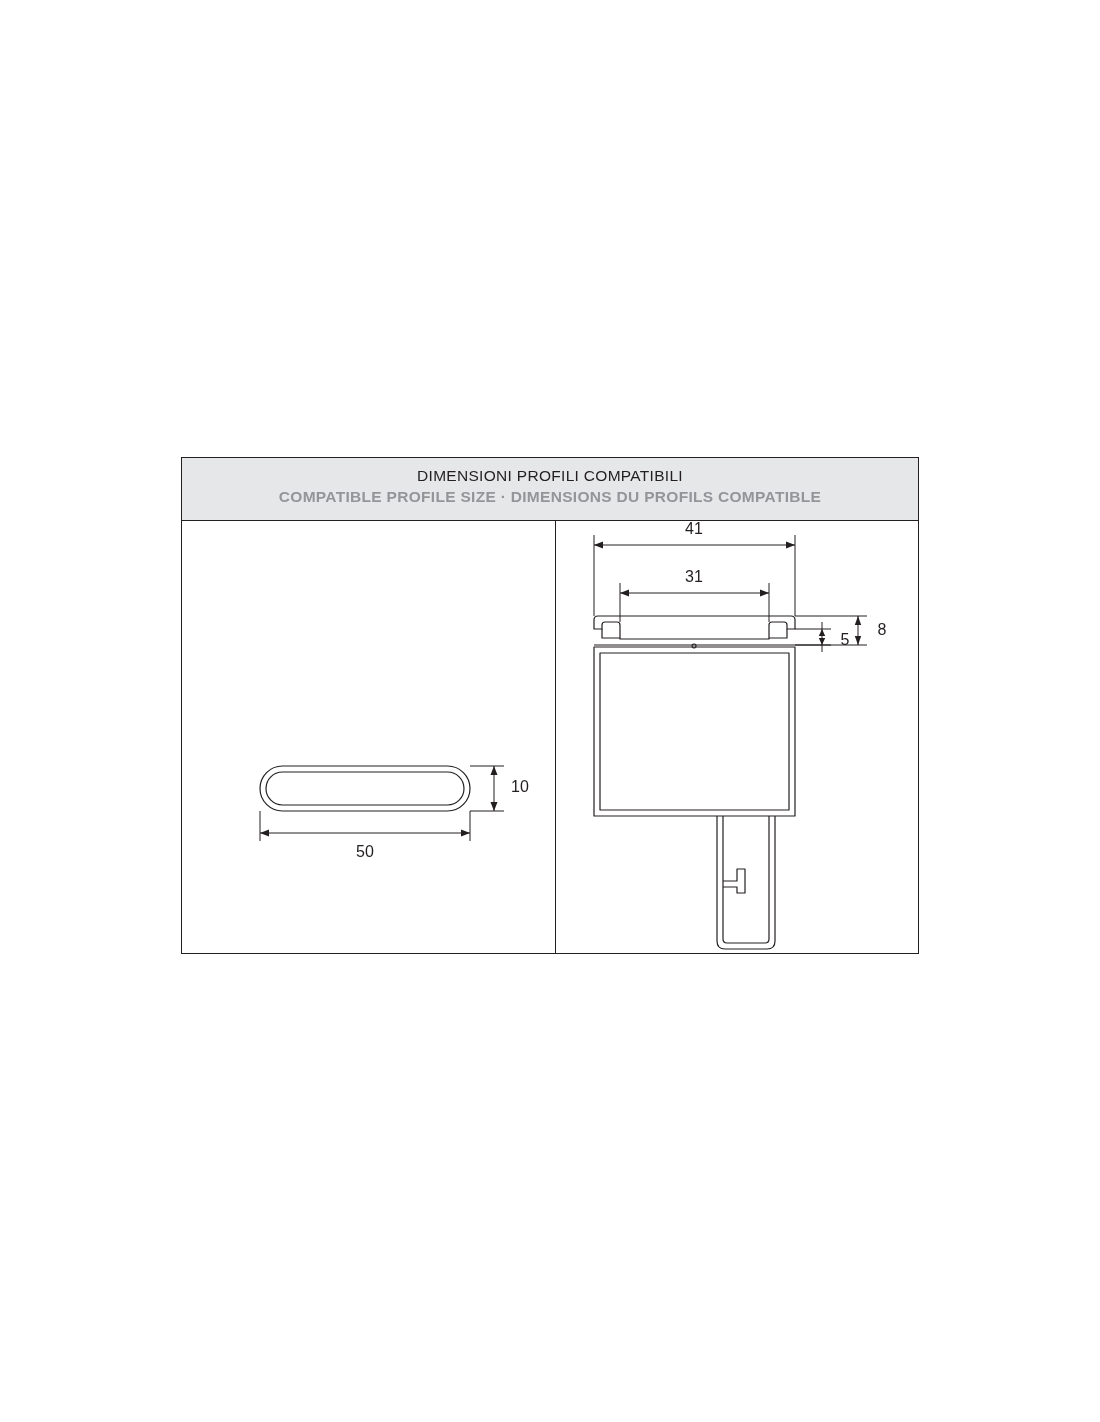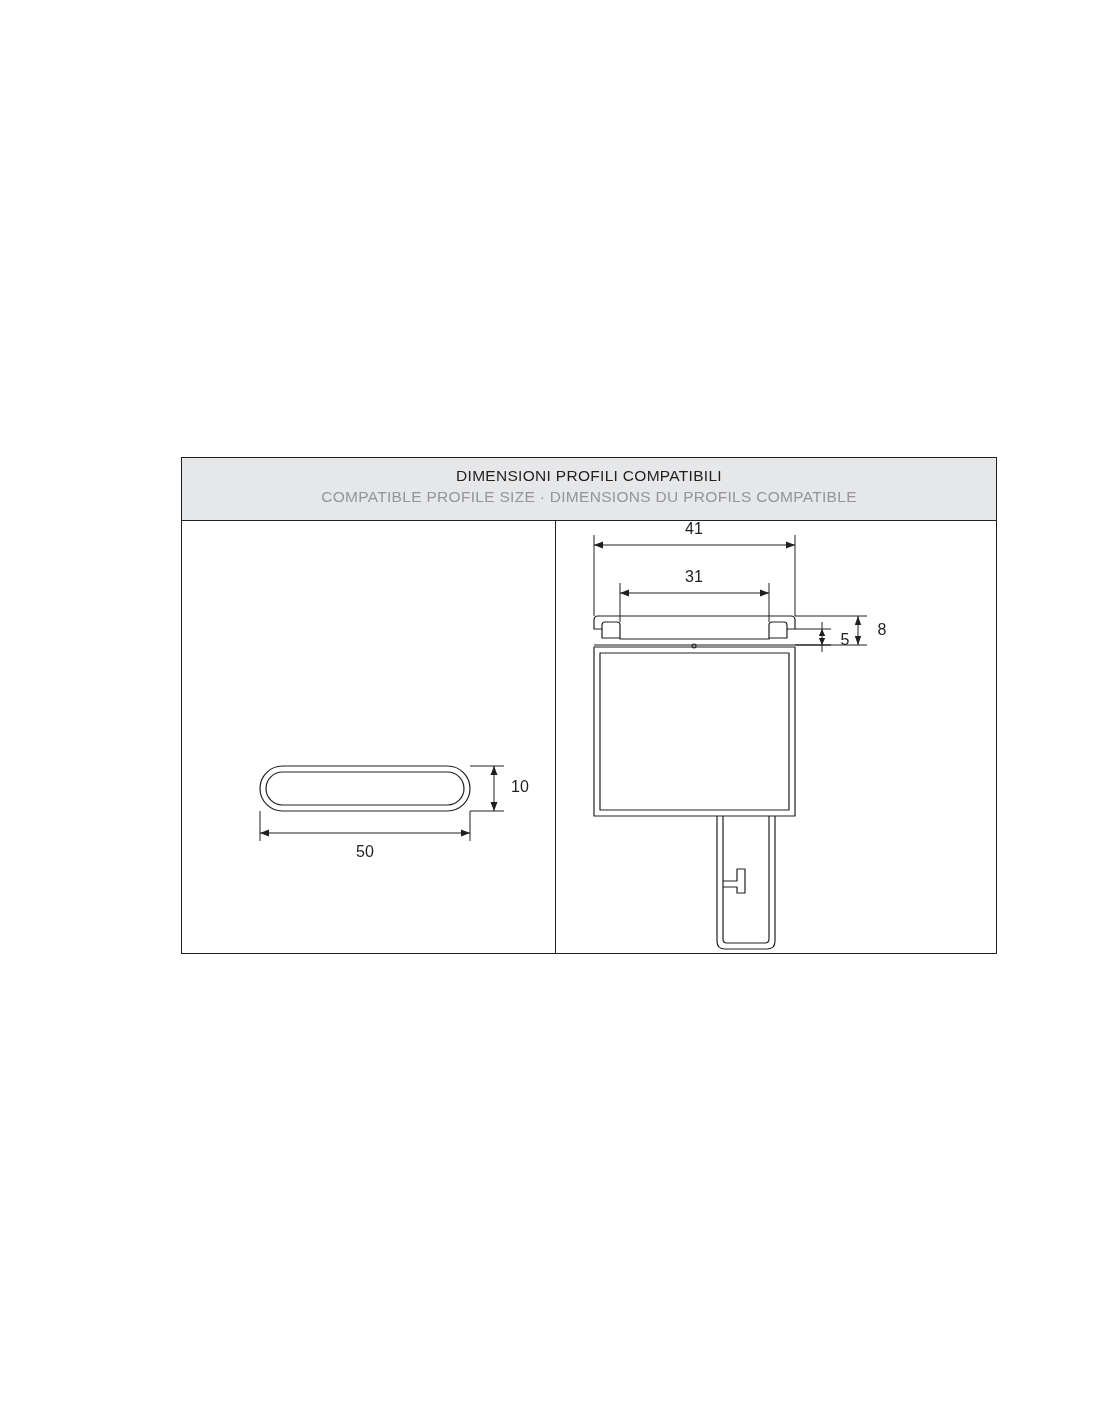--- a/index.html
+++ b/index.html
@@ -12,21 +12,21 @@
     height: 1422px;
     font-family: "Liberation Sans", sans-serif;
     position: relative;
     overflow: hidden;
   }
 
   #panel {
     position: absolute;
     left: 181px;
     top: 457px;
-    width: 816px;
+    width: 738px;
     height: 497px;
     border: 1px solid #231f20;
     box-sizing: border-box;
     background: #ffffff;
   }
 
   #header {
     position: absolute;
     left: 0;
     top: 0;
@@ -44,20 +44,21 @@
     letter-spacing: 0.3px;
     color: #231f20;
     line-height: 1.15;
   }
   #title-en {
     margin-top: 3px;
     font-size: 15.5px;
     letter-spacing: 0.3px;
     color: #939598;
     line-height: 1.15;
+    font-weight: bold;
   }
 
   #body-area {
     position: absolute;
     left: 0;
     top: 63px;
     width: 100%;
     height: 433px;
   }
 

